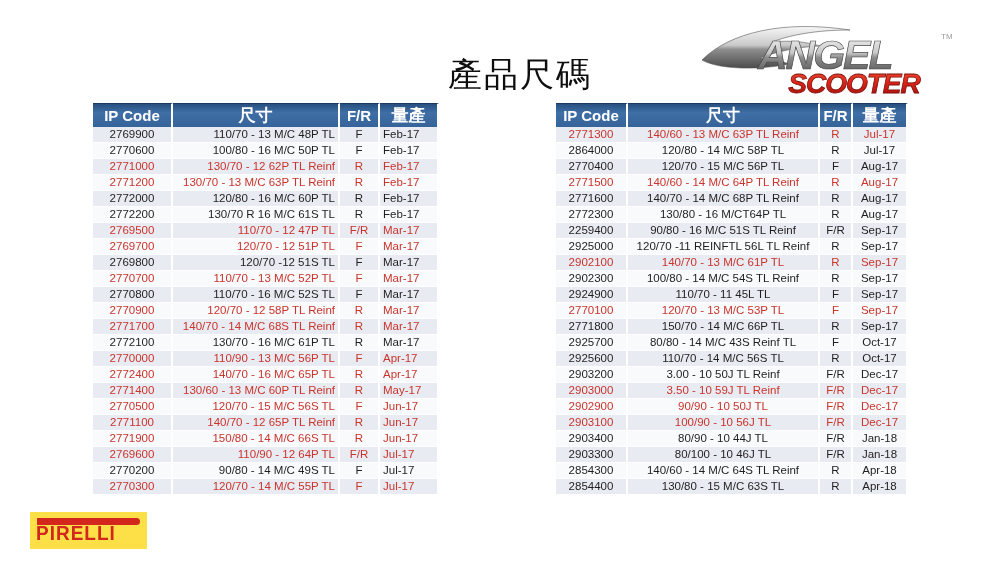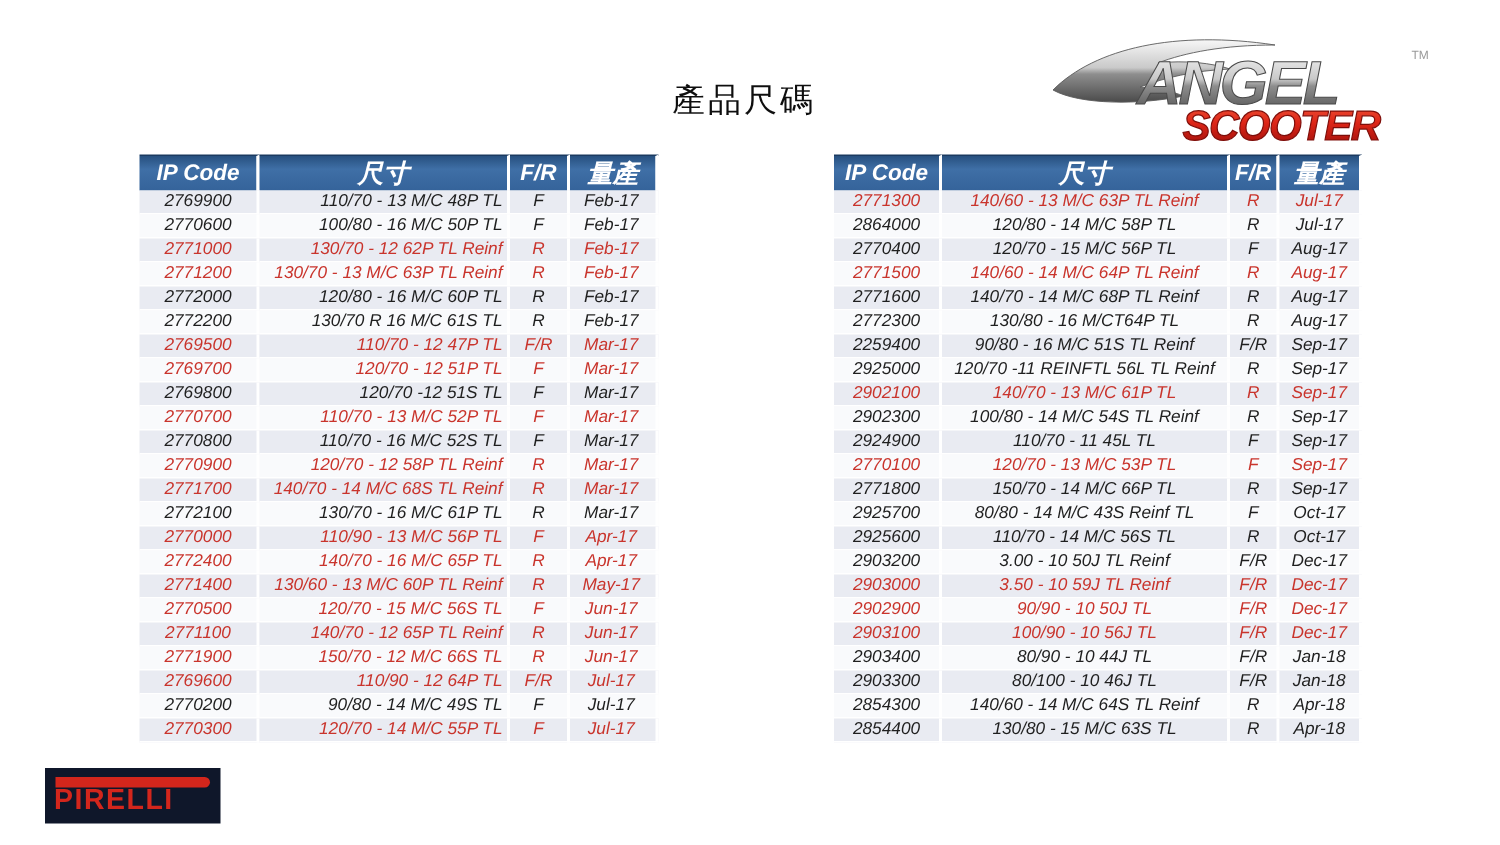--- a/index.html
+++ b/index.html
@@ -1,52 +1,52 @@
 <!DOCTYPE html>
 <html><head>
 <meta charset="utf-8">
 <style>
   html,body{margin:0;padding:0;background:#fff;}
   .slide{position:relative;width:1000px;height:563px;background:#ffffff;overflow:hidden;
          font-family:"Liberation Sans",sans-serif;}
 
   
-  .title{position:absolute;top:52px;left:448px;font-size:22px;font-weight:500;
+  .title{position:absolute;top:52px;left:448px;font-size:34px;font-weight:500;
          color:#0e0e0e;letter-spacing:2px;white-space:nowrap;}
 
   
-  table.sizes{position:absolute;border-collapse:separate;border-spacing:0;table-layout:fixed;font-style:italic;}
+  table.sizes{position:absolute;border-collapse:separate;border-spacing:0;table-layout:fixed;}
   table.tbl-left{left:93px;top:103px;width:346px;}
   table.tbl-right{left:556px;top:103px;width:352px;}
   table.sizes th{
     background:linear-gradient(180deg,#27507f 0%,#3f6fa6 38%,#35639a 100%);
     border-top:1px solid #1b3a60;border-right:2px solid #ffffff;
     color:#ffffff;font-weight:700;height:23px;padding:0;line-height:23px;text-align:center;
     overflow:hidden;white-space:nowrap;}
   table.sizes th.latin{font-size:15px;}
   table.sizes th.cjk{font-size:17px;}
   table.sizes td{
     height:15px;line-height:15px;font-size:11.5px;color:#1f1f1f;padding:0 3px;
     border-right:2px solid #ffffff;border-bottom:1px solid #ffffff;
     white-space:nowrap;overflow:hidden;}
   table.sizes tbody tr:nth-child(odd) td{background:#e9ebf2;}
   table.sizes tbody tr:nth-child(even) td{background:#f9fafc;}
   table.sizes tbody tr.hl td{color:#c9342c;}
   table.tbl-left td:nth-child(1){text-align:center;}
   table.tbl-left td:nth-child(2){text-align:right;padding-left:8px;}
   table.tbl-left td:nth-child(3){text-align:center;}
-  table.tbl-left td:nth-child(4){text-align:center;padding-right:5px;}
+  table.tbl-left td:nth-child(4){text-align:left;padding-right:5px;}
   table.tbl-right td{text-align:center;}
 
   
   .angel-logo{position:absolute;left:698px;top:14px;width:262px;height:84px;}
 
   
   .pirelli{position:absolute;left:30px;top:512px;width:117px;height:37px;
-           background:#0f172a;}
+           background:#fde047;}
   .pirelli .pbar{position:absolute;left:7px;top:6px;right:7px;height:7px;
                  background:#d3261c;border-radius:0 4px 4px 0;}
   .pirelli .ptext{position:absolute;left:6px;bottom:4px;font-size:19px;font-weight:800;
                   color:#d3261c;letter-spacing:1px;transform:scaleY(1.02);
                   font-family:"Liberation Sans",sans-serif;}
 </style>
 </head>
 <body>
 
 <div class="slide">
@@ -198,21 +198,21 @@
           <td>Jun-17</td>
         </tr>
         <tr class="hl">
           <td>2771100</td>
           <td>140/70 - 12 65P TL Reinf</td>
           <td>R</td>
           <td>Jun-17</td>
         </tr>
         <tr class="hl">
           <td>2771900</td>
-          <td>150/70 - 12 M/C 66S TL</td>
+          <td>150/80 - 14 M/C 66S TL</td>
           <td>R</td>
           <td>Jun-17</td>
         </tr>
         <tr class="hl">
           <td>2769600</td>
           <td>110/90 - 12 64P TL</td>
           <td>F/R</td>
           <td>Jul-17</td>
         </tr>
         <tr>

